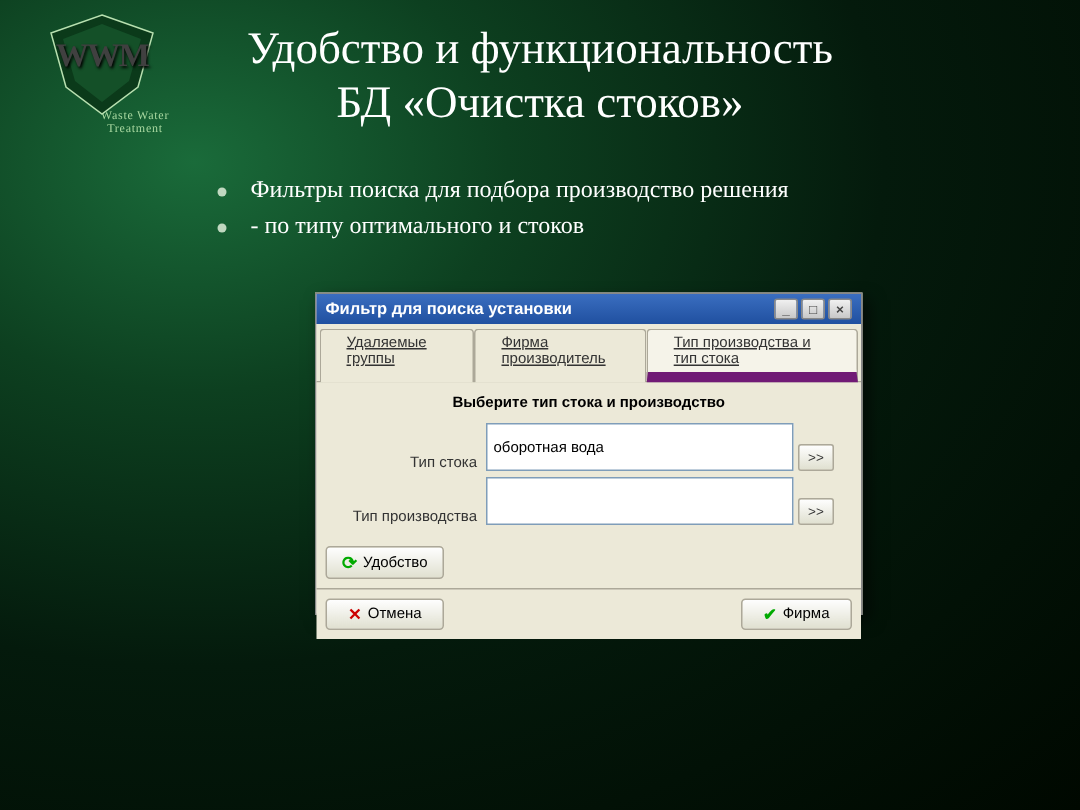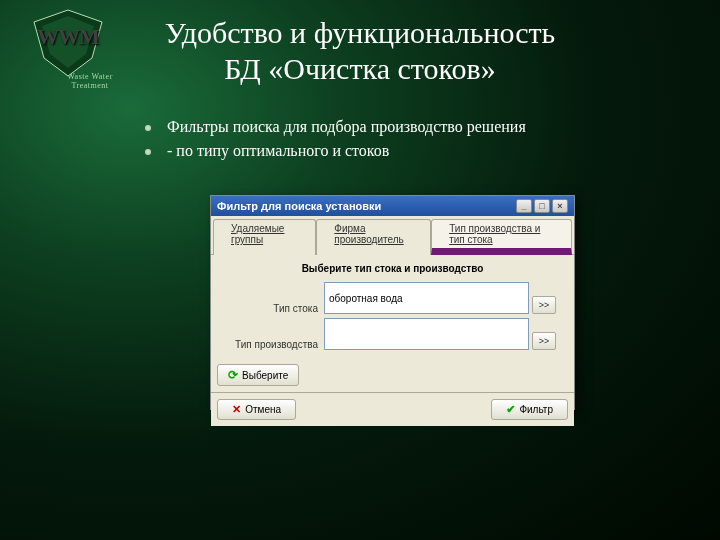--- a/index.html
+++ b/index.html
@@ -268,27 +268,27 @@
     </div>
 
     <div class="field-row">
       <div class="field-label">Тип производства</div>
       <input class="field-input" value="" style="">
       <div class="expand-btn">&gt;&gt;</div>
     </div>
 
     <div class="clear-btn">
       <span class="icon-refresh">⟳</span>
-      <span>Выберите</span>
+      <span>Удобство</span>
     </div>
   </div>
 
   <div class="footer-bar">
     <div class="footer-btn">
       <span class="icon-x">✕</span>
       <span>Отмена</span>
     </div>
     <div class="footer-btn">
       <span class="icon-check">✔</span>
-      <span>Фильтр</span>
+      <span>Фирма</span>
     </div>
   </div>
 </div>
 
 </body></html>

